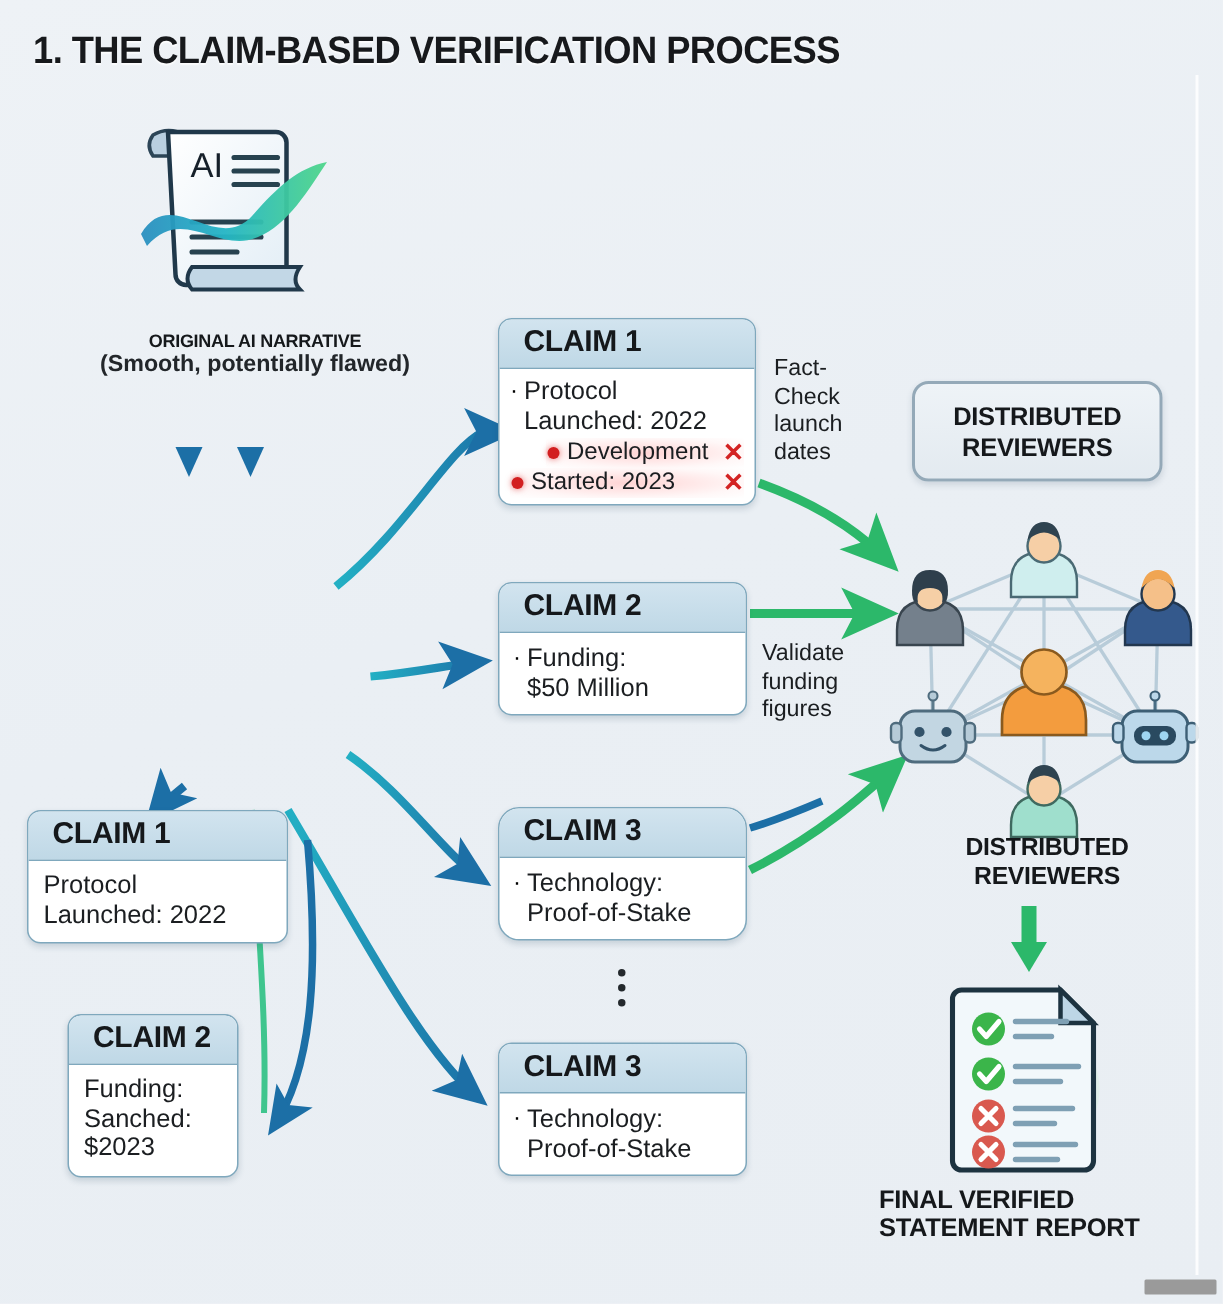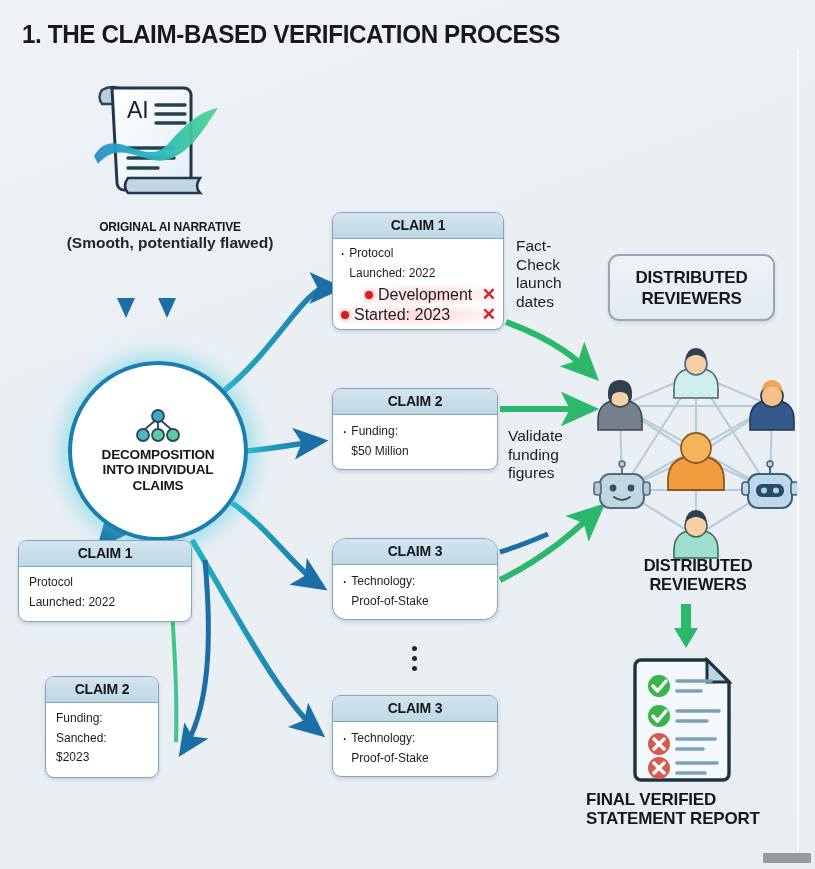--- a/index.html
+++ b/index.html
@@ -61,27 +61,27 @@
   .card {
     background: #ffffff;
     border: 1.6px solid #7fa8bd;
     border-radius: 9px;
     box-shadow: 0 2px 4px rgba(40,70,95,.18);
     overflow: hidden;
   }
   .card-head {
     background: linear-gradient(180deg,#d2e4ef 0%,#bfd8e6 100%);
     border-bottom: 1.4px solid #7fa8bd;
-    text-align:center;
-    font-size: 14px; font-weight: 800; color:#15181b;
+    text-align:left;
+    font-size: 20px; font-weight: 800; color:#15181b;
     padding: 4px 16px 5px; letter-spacing:-0.2px;
   }
   .card-body { padding: 7px 9px 8px; }
   .line {
-    font-size: 12px; line-height: 19.5px; color:#1b1e21; white-space: pre-line;
+    font-size: 17px; line-height: 19.5px; color:#1b1e21; white-space: pre-line;
   }
   .bullet-row { display:flex; gap:4px; }
   .bullet-row .dot { font-size: 16px; line-height:19.5px; }
 
   
   .flag {
     position: relative;
     background: radial-gradient(ellipse at 50% 50%, rgba(255,170,170,.50) 0%, rgba(255,210,210,.18) 70%, rgba(255,255,255,0) 100%);
     display:flex; align-items:center; gap:5px; padding: 0 0 0 1px;
   }
@@ -229,34 +229,20 @@
         <line x1="40" y1="90" x2="70" y2="90"></line>
       </g>
 
       <path d="M6,78 C26,44 56,92 80,66 C96,48 110,34 130,30 C118,48 104,72 84,80 C58,92 34,58 10,86 Z" fill="url(#swoosh)" opacity="0.95"></path>
     </svg>
   </div>
 
   <div class="abs" id="orig-title">ORIGINAL AI NARRATIVE</div>
   <div class="abs" id="orig-sub">(Smooth, potentially flawed)</div>
 
-  <div class="abs" id="decomp">
-    <svg width="52" height="34" viewBox="0 0 52 34">
-      <g stroke="#2a4658" stroke-width="1.8" fill="none">
-        <path d="M26,9 L12,21 M26,9 L26,21 M26,9 L40,21"></path>
-      </g>
-      <circle cx="26" cy="7" r="6" fill="#3ba7c9" stroke="#2a4658" stroke-width="1.8"></circle>
-      <circle cx="11" cy="26" r="6" fill="#4cb6c4" stroke="#2a4658" stroke-width="1.8"></circle>
-      <circle cx="26" cy="26" r="6" fill="#5ec9a6" stroke="#2a4658" stroke-width="1.8"></circle>
-      <circle cx="41" cy="26" r="6" fill="#5ecba0" stroke="#2a4658" stroke-width="1.8"></circle>
-    </svg>
-    <div class="dtext" style="white-space:pre-line">DECOMPOSITION
-INTO INDIVIDUAL
-CLAIMS</div>
-  </div>
 
   <div class="abs card" id="c1" style="left:332px; top:212px; width:172px;">
     <div class="card-head">CLAIM 1</div>
     <div class="card-body" style="padding:5px 7px 4px;">
       <div class="bullet-row">
         <span class="dot">·</span>
         <span class="line">Protocol
 Launched: 2022</span>
       </div>
       <div class="flag" style="margin-top:2px;margin-left:24px;">

